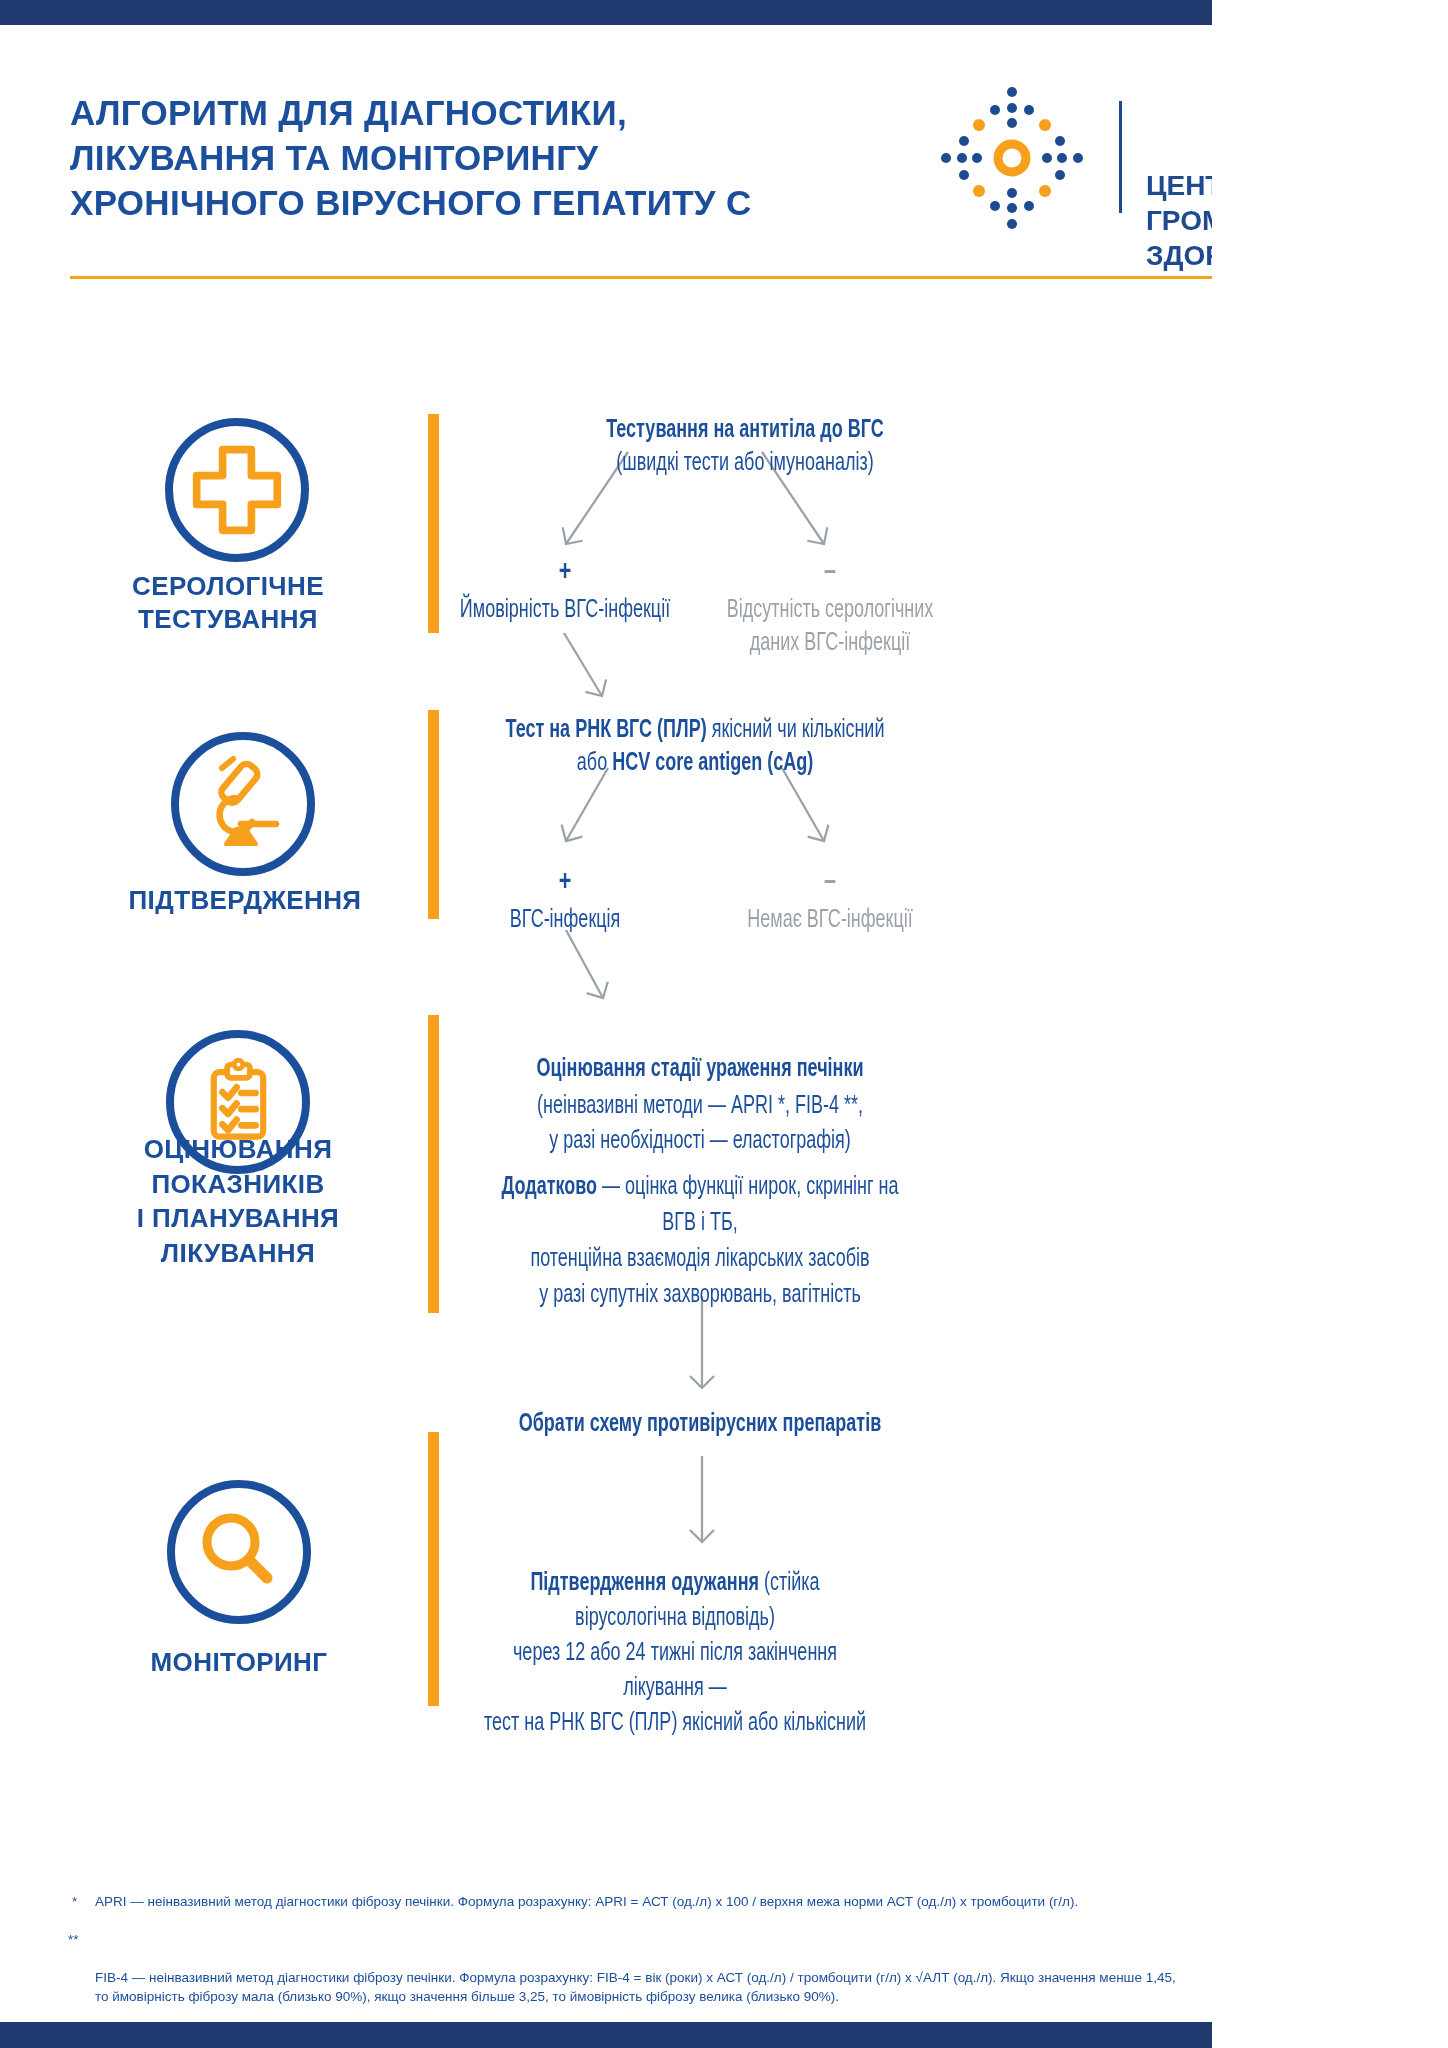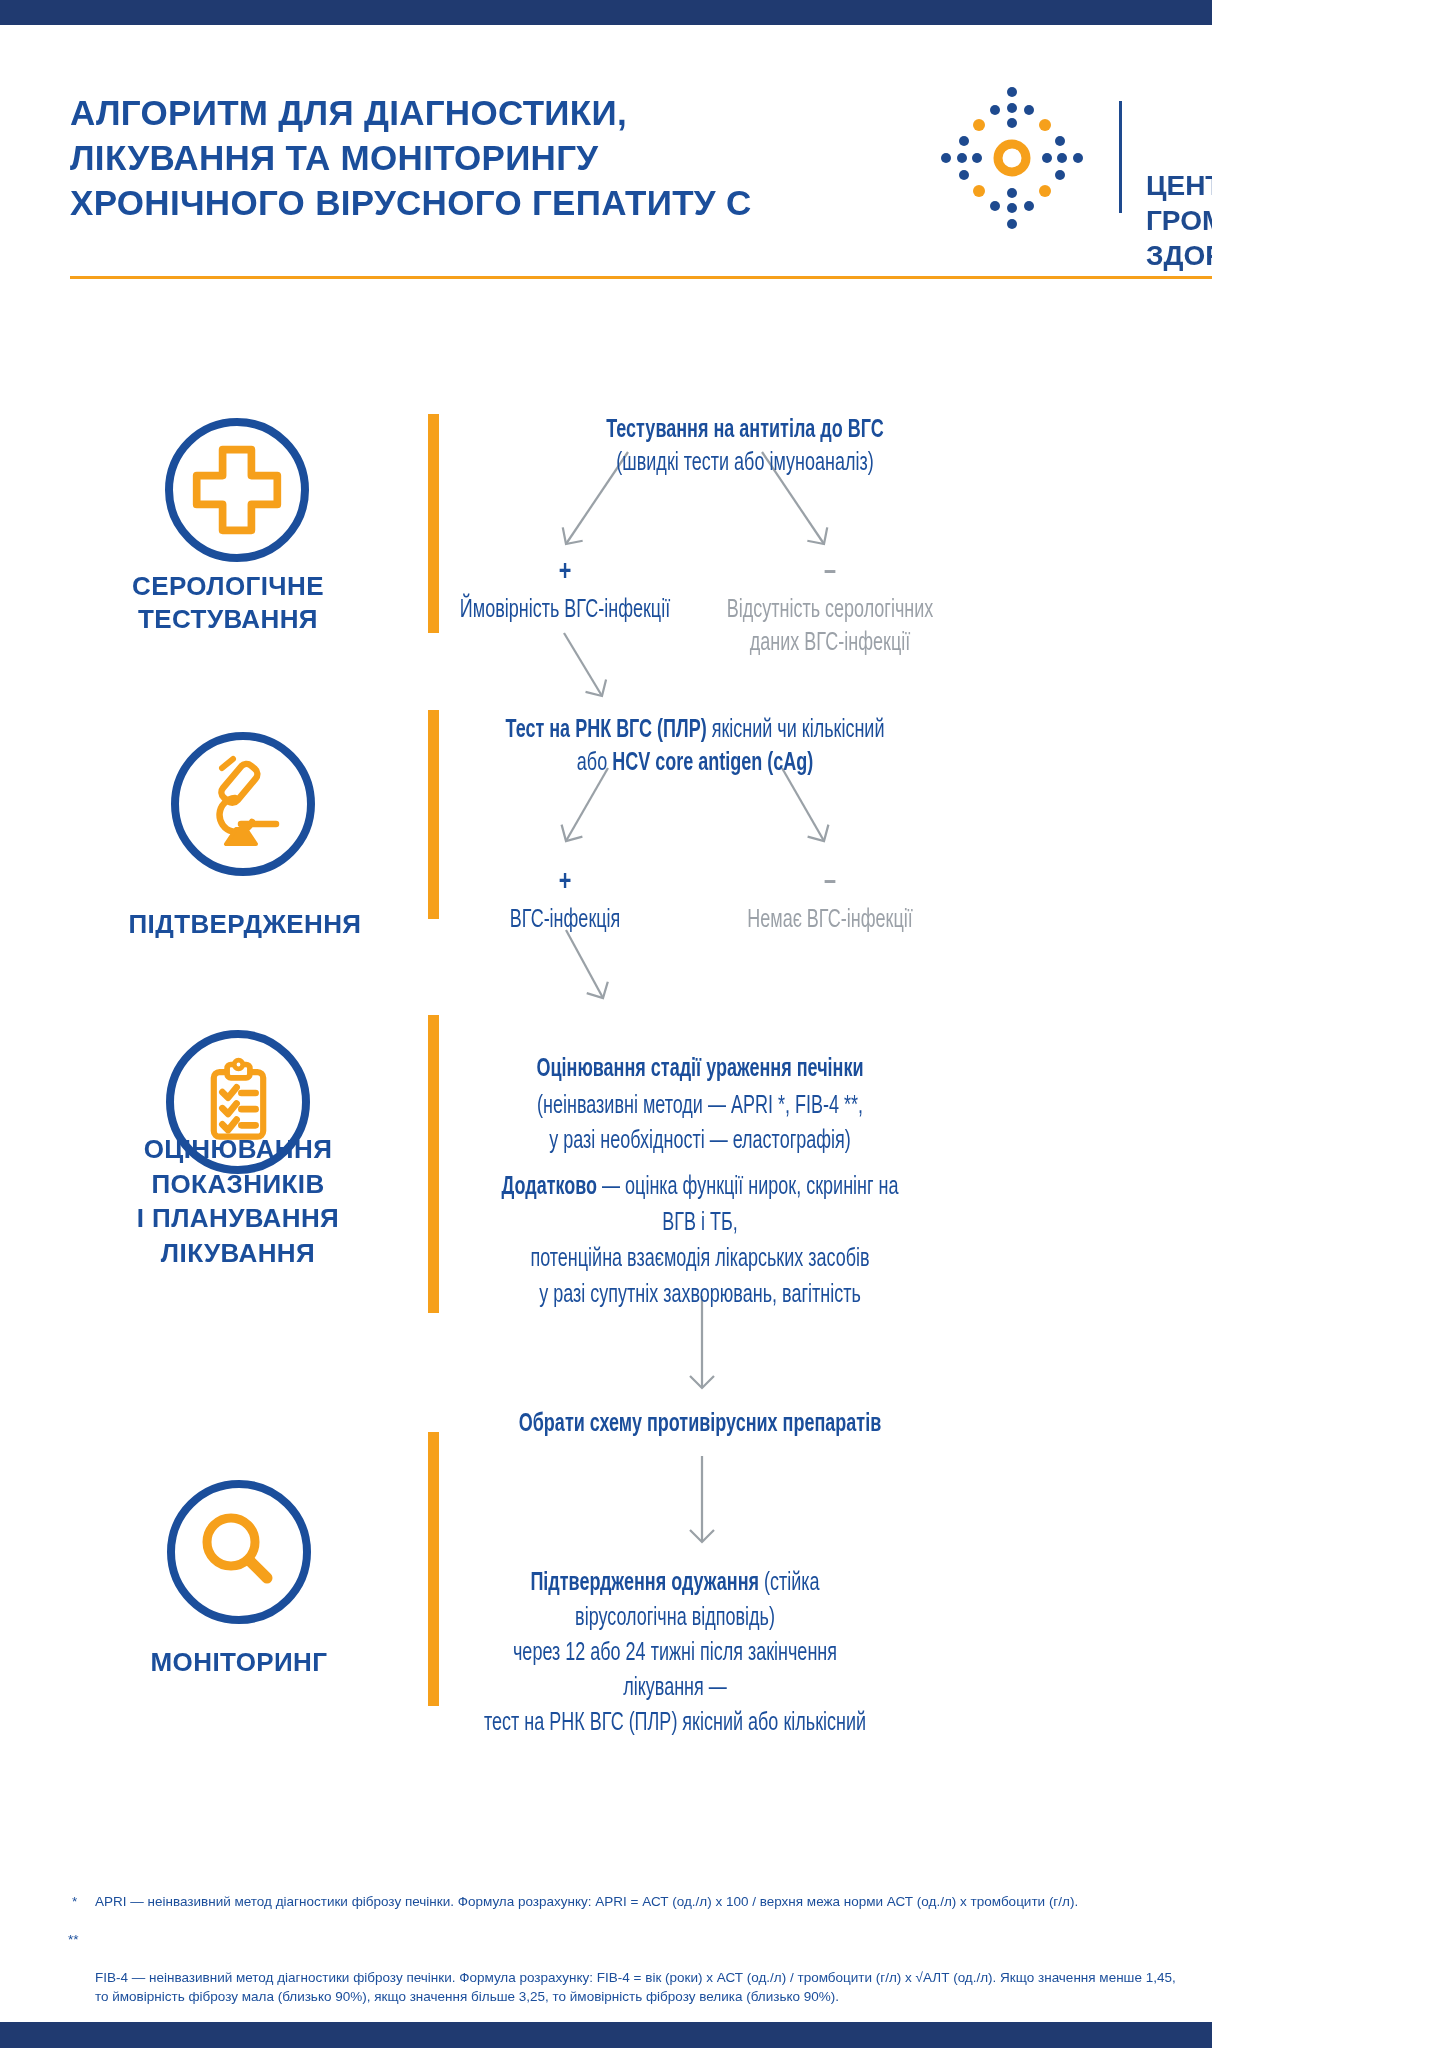--- a/index.html
+++ b/index.html
@@ -96,21 +96,21 @@
     <span>
       <svg width="100" height="100" viewBox="0 0 100 100">
         <rect x="37" y="8" width="19" height="42" rx="7" transform="rotate(40 46 29)" fill="#fff" stroke="#F6A01B" stroke-width="6.5"></rect>
         <line x1="29" y1="14" x2="40" y2="5" stroke="#F6A01B" stroke-width="6" stroke-linecap="round"></line>
         <path d="M42 44 A17 17 0 1 0 59 68" fill="none" stroke="#F6A01B" stroke-width="6.5" stroke-linecap="round"></path>
         <line x1="48" y1="70" x2="83" y2="70" stroke="#F6A01B" stroke-width="6.5" stroke-linecap="round"></line>
         <path d="M33 90 L63 90 L53 75 L43 75 Z" fill="#F6A01B" stroke="#F6A01B" stroke-width="4" stroke-linejoin="round"></path>
       </svg>
     </span>
   </div>
-  <div class="abs blue seclabel" style="left:95px;top:908px;width:300px;">
+  <div class="abs blue seclabel" style="left:95px;top:884px;width:300px;">
     <div>ПІДТВЕРДЖЕННЯ</div>
   </div>
 
   <div class="abs circle" style="left:166px;top:1030px;">
     <span>
       <svg width="95" height="95" viewBox="0 0 100 100">
         <rect x="24" y="18" width="52" height="68" rx="6" fill="#fff" stroke="#F6A01B" stroke-width="6.5"></rect>
         <rect x="38" y="10" width="24" height="14" rx="4" fill="#fff" stroke="#F6A01B" stroke-width="6"></rect>
         <circle cx="50" cy="10" r="4.5" fill="#fff" stroke="#F6A01B" stroke-width="5"></circle>
         <path d="M33 39 l6 6 l9 -11" fill="none" stroke="#F6A01B" stroke-width="7" stroke-linecap="round" stroke-linejoin="round"></path>

